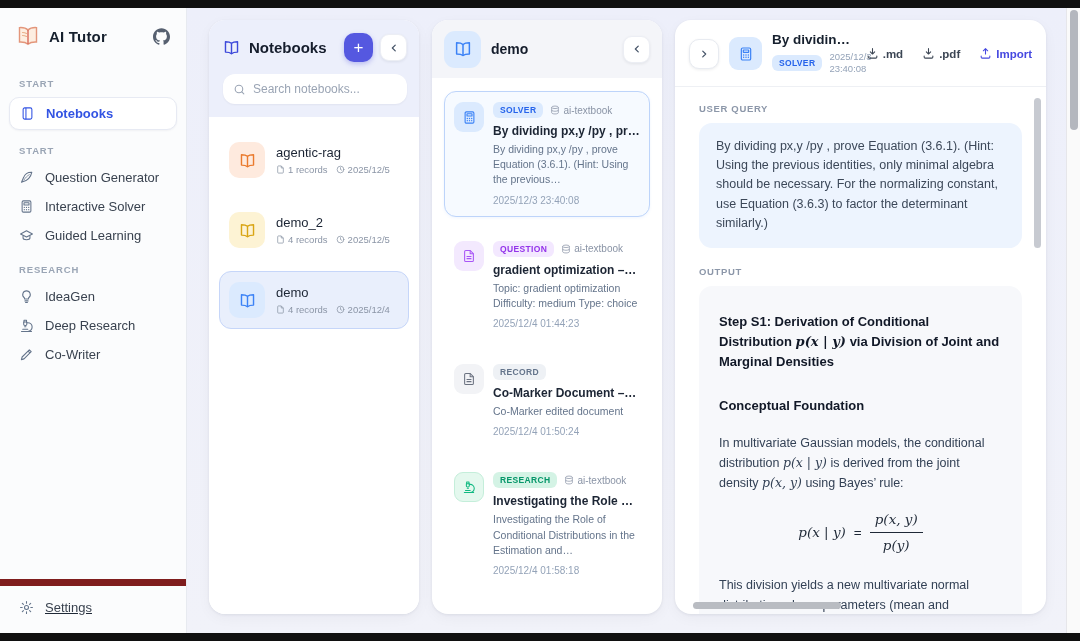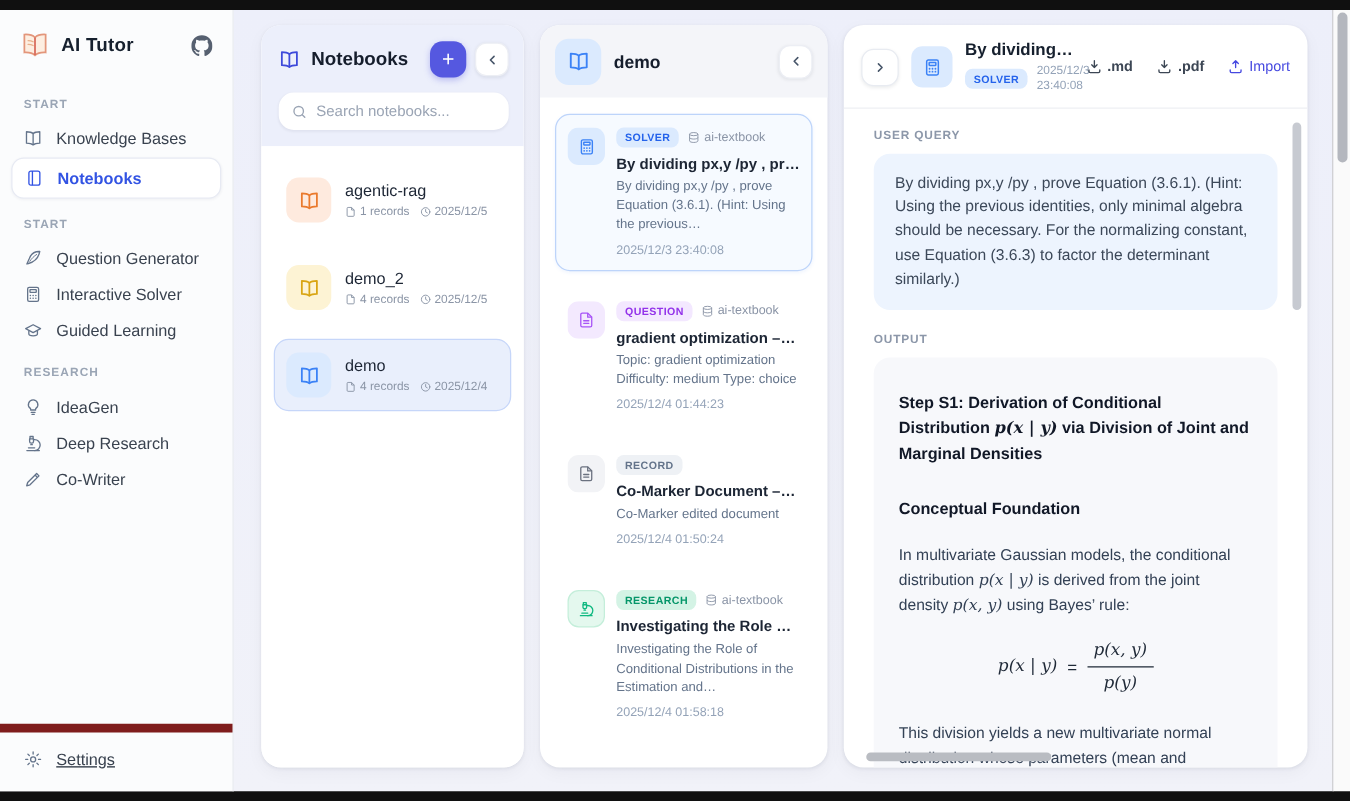--- a/index.html
+++ b/index.html
@@ -159,21 +159,21 @@
     font-size:13.5px; font-weight:800; color:#16202e; margin-bottom:4px;
     white-space:nowrap; overflow:hidden; text-overflow:ellipsis; max-width:120px;
   }
   .detail-sub { display:flex; align-items:center; gap:7px; }
   .detail-date { font-size:9.5px; color:#94a3b8; line-height:1.3; }
   .detail-actions { margin-left:auto; display:flex; align-items:center; gap:19px; flex-shrink:0; }
   .act-btn {
     display:flex; align-items:center; gap:4px; background:none; border:none; cursor:pointer;
     font-size:11.5px; font-weight:600; color:#3c4654; font-family:"Liberation Sans",sans-serif;
   }
-  .act-btn.import { color:#4649e0; font-weight:400; }
+  .act-btn.import { color:#4649e0; font-weight:700; }
   .detail-body { flex:1; padding:16px 24px 0 24px; position:relative; overflow:hidden; }
   .sec-label {
     font-size:9.5px; font-weight:800; color:#8c97a9; letter-spacing:.07em; margin-bottom:9px;
   }
   .query-box {
     background:#edf4fe; border-radius:13px; padding:14px 17px;
     font-size:12.5px; color:#3c4859; line-height:1.55; margin-bottom:18px;
   }
   .output-box {
     background:#f7f8fb; border-radius:13px; padding:26px 20px 20px 20px;
@@ -220,29 +220,20 @@
       <span class="app-title">AI Tutor</span>
       <span class="gh-icon">
         <svg width="17" height="17" viewBox="0 0 24 24" fill="currentColor">
           <path d="M12 .297c-6.63 0-12 5.373-12 12 0 5.303 3.438 9.8 8.205 11.385.6.113.82-.258.82-.577 0-.285-.01-1.04-.015-2.04-3.338.724-4.042-1.61-4.042-1.61C4.422 18.07 3.633 17.7 3.633 17.7c-1.087-.744.084-.729.084-.729 1.205.084 1.838 1.236 1.838 1.236 1.07 1.835 2.809 1.305 3.495.998.108-.776.417-1.305.76-1.605-2.665-.3-5.466-1.332-5.466-5.93 0-1.31.465-2.38 1.235-3.22-.135-.303-.54-1.523.105-3.176 0 0 1.005-.322 3.3 1.23.96-.267 1.98-.399 3-.405 1.02.006 2.04.138 3 .405 2.28-1.552 3.285-1.23 3.285-1.23.645 1.653.24 2.873.12 3.176.765.84 1.23 1.91 1.23 3.22 0 4.61-2.805 5.625-5.475 5.92.42.36.81 1.096.81 2.22 0 1.606-.015 2.896-.015 3.286 0 .315.21.69.825.57C20.565 22.092 24 17.592 24 12.297c0-6.627-5.373-12-12-12" fill-rule="evenodd" clip-rule="evenodd"></path>
         </svg>
       </span>
     </div>
 
     <nav class="nav">
       <div class="nav-section-label">START</div>
-      <div class="nav-item">
-        <span class="ic">
-          <svg width="15" height="15" viewBox="0 0 24 24" fill="none" stroke="currentColor" stroke-width="1.7" stroke-linejoin="round">
-              <path d="M12 6c-1.8-1.6-4.4-2.2-8.5-2.2v14.7c4.1 0 6.7.6 8.5 2.2 1.8-1.6 4.4-2.2 8.5-2.2V3.8C16.4 3.8 13.8 4.4 12 6z"></path>
-              <path d="M12 6v14.7"></path>
-            </svg>
-        </span>
-        <span>Knowledge Bases</span>
-      </div>
       <div class="nav-item active">
         <span class="ic">
           <svg width="15" height="15" viewBox="0 0 24 24" fill="none" stroke="currentColor" stroke-width="1.7" stroke-linejoin="round">
               <rect x="5" y="3" width="14" height="18" rx="2.5"></rect>
               <path d="M9.5 3v18"></path>
             </svg>
         </span>
         <span>Notebooks</span>
       </div>
 

